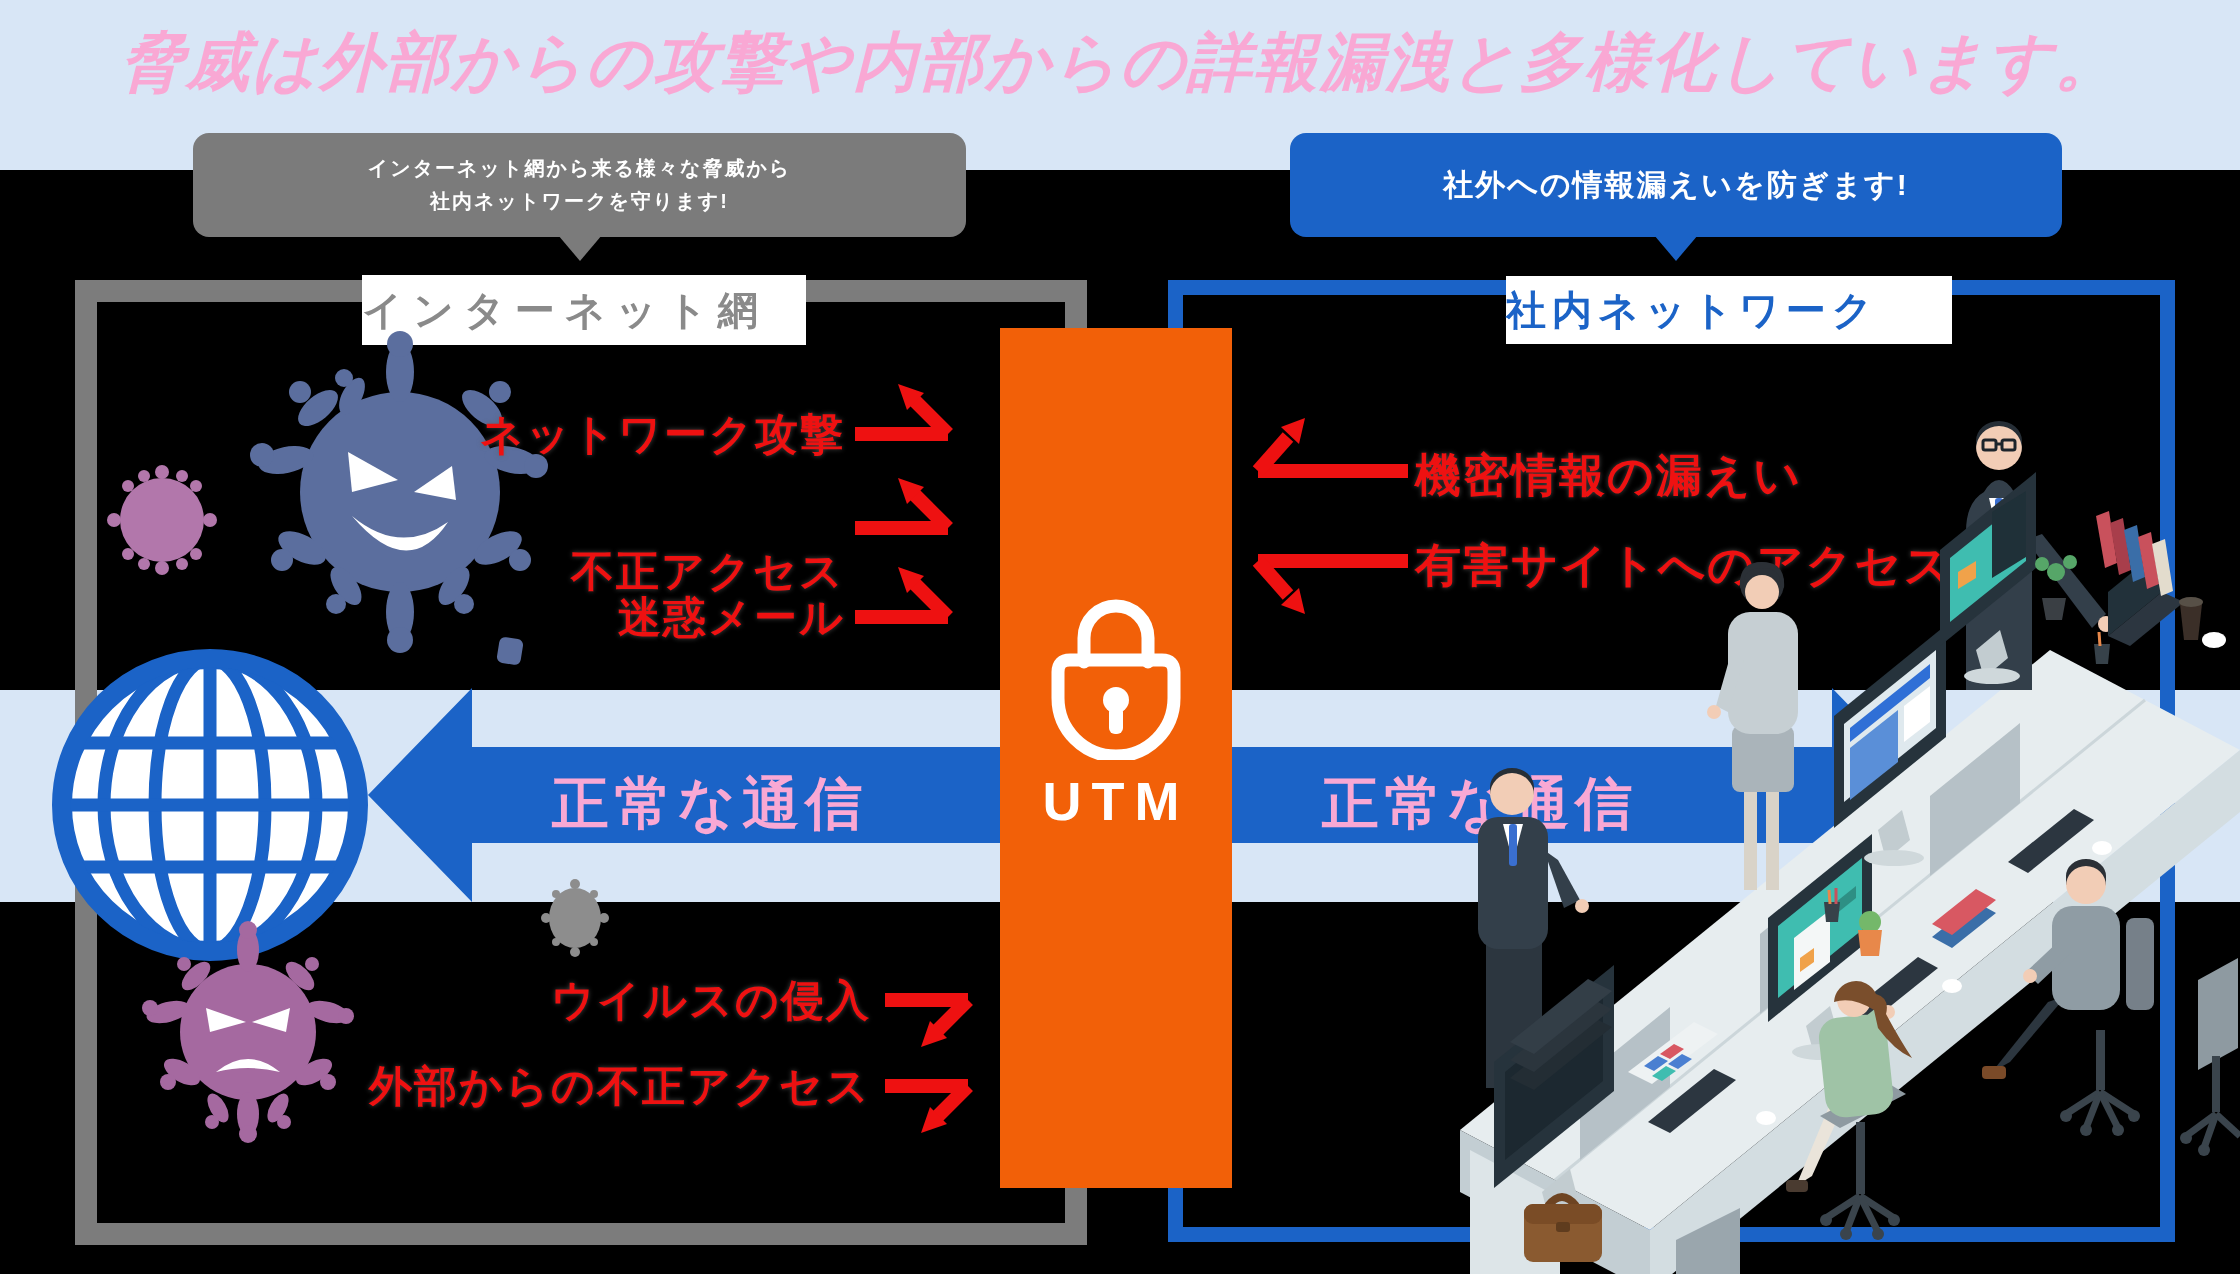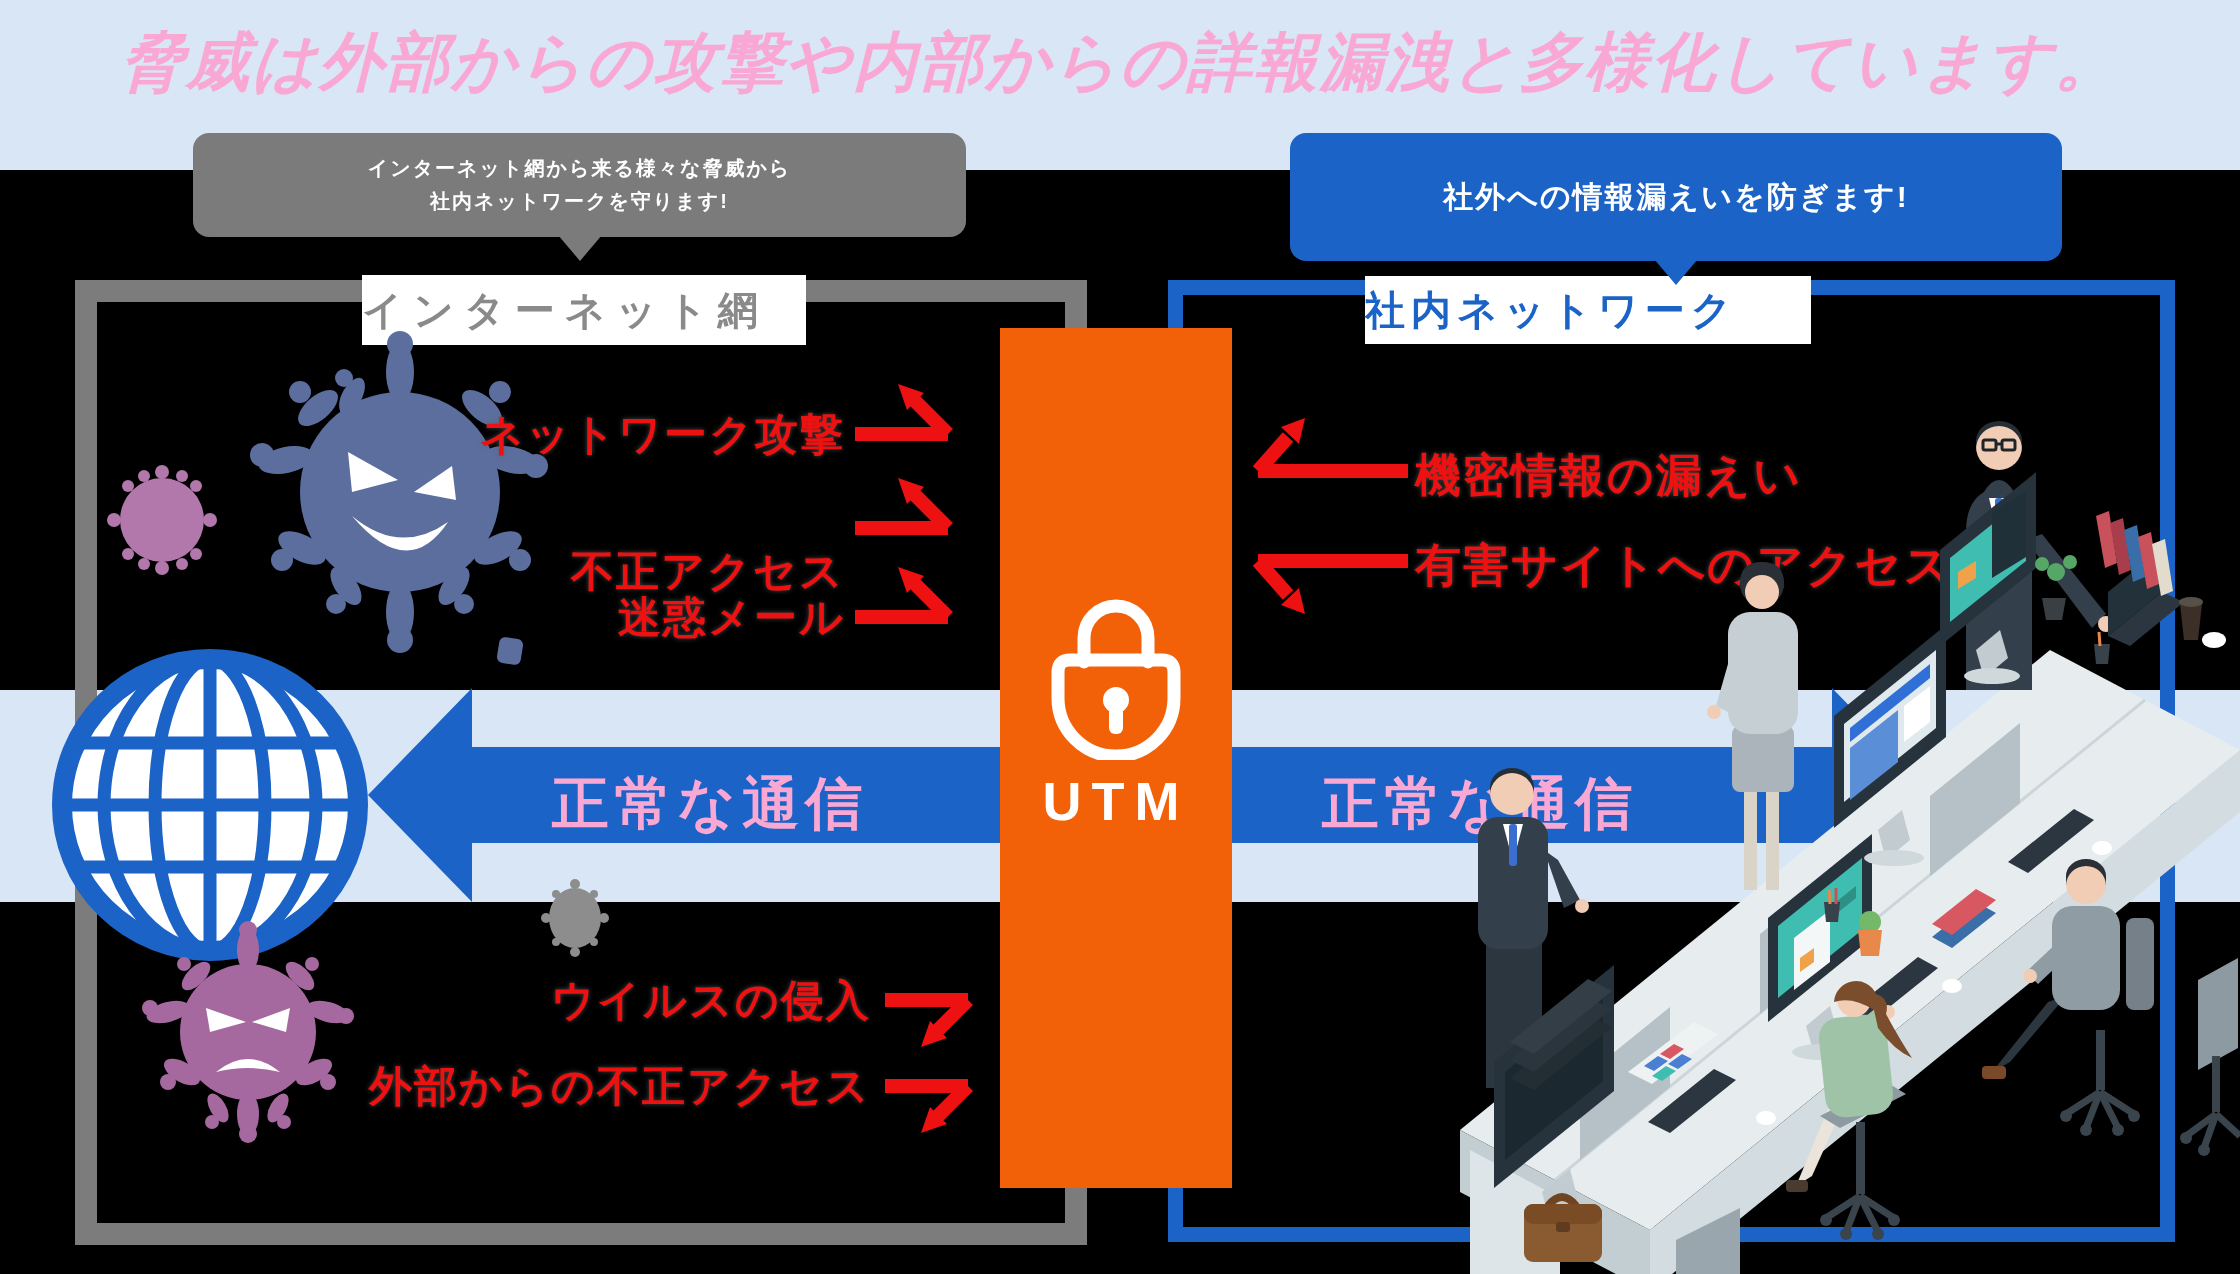--- a/index.html
+++ b/index.html
@@ -61,30 +61,30 @@
   <div class="abs band" style="left:0;top:690px;width:2240px;height:212px;"></div>
 
   <div class="abs title">脅威は外部からの攻撃や内部からの詳報漏洩と多様化しています。</div>
 
   <div class="abs rect-frame gray-frame" style="left:75px;top:280px;width:1012px;height:965px;"></div>
   <div class="abs rect-frame blue-frame" style="left:1168px;top:280px;width:1007px;height:962px;"></div>
 
   <div class="abs zone-label internet" style="left:362px;top:275px;width:444px;height:70px;">
     <span>インターネット網</span>
   </div>
-  <div class="abs zone-label lan" style="left:1365px;top:276px;width:446px;height:68px;">
+  <div class="abs zone-label lan" style="left:1506px;top:276px;width:446px;height:68px;">
     <span>社内ネットワーク</span>
   </div>
 
   <div class="abs callout callout-gray" style="left:193px;top:133px;width:773px;height:104px;">
     <div class="line">インターネット網から来る様々な脅威から</div>
     <div class="line">社内ネットワークを守ります!</div>
     <div class="tail"></div>
   </div>
-  <div class="abs callout callout-blue" style="left:1290px;top:133px;width:772px;height:128px;">
+  <div class="abs callout callout-blue" style="left:1290px;top:133px;width:772px;height:104px;">
     <div class="line" style="font-size:30px;">社外への情報漏えいを防ぎます!</div>
     <div class="tail"></div>
   </div>
 
   <svg class="abs" style="left:48px;top:648px;" width="324" height="314" viewBox="0 0 324 314">
     <defs>
         <clipPath id="gclip">
           <ellipse cx="162" cy="157" rx="140" ry="138"></ellipse>
         </clipPath>
       </defs>

